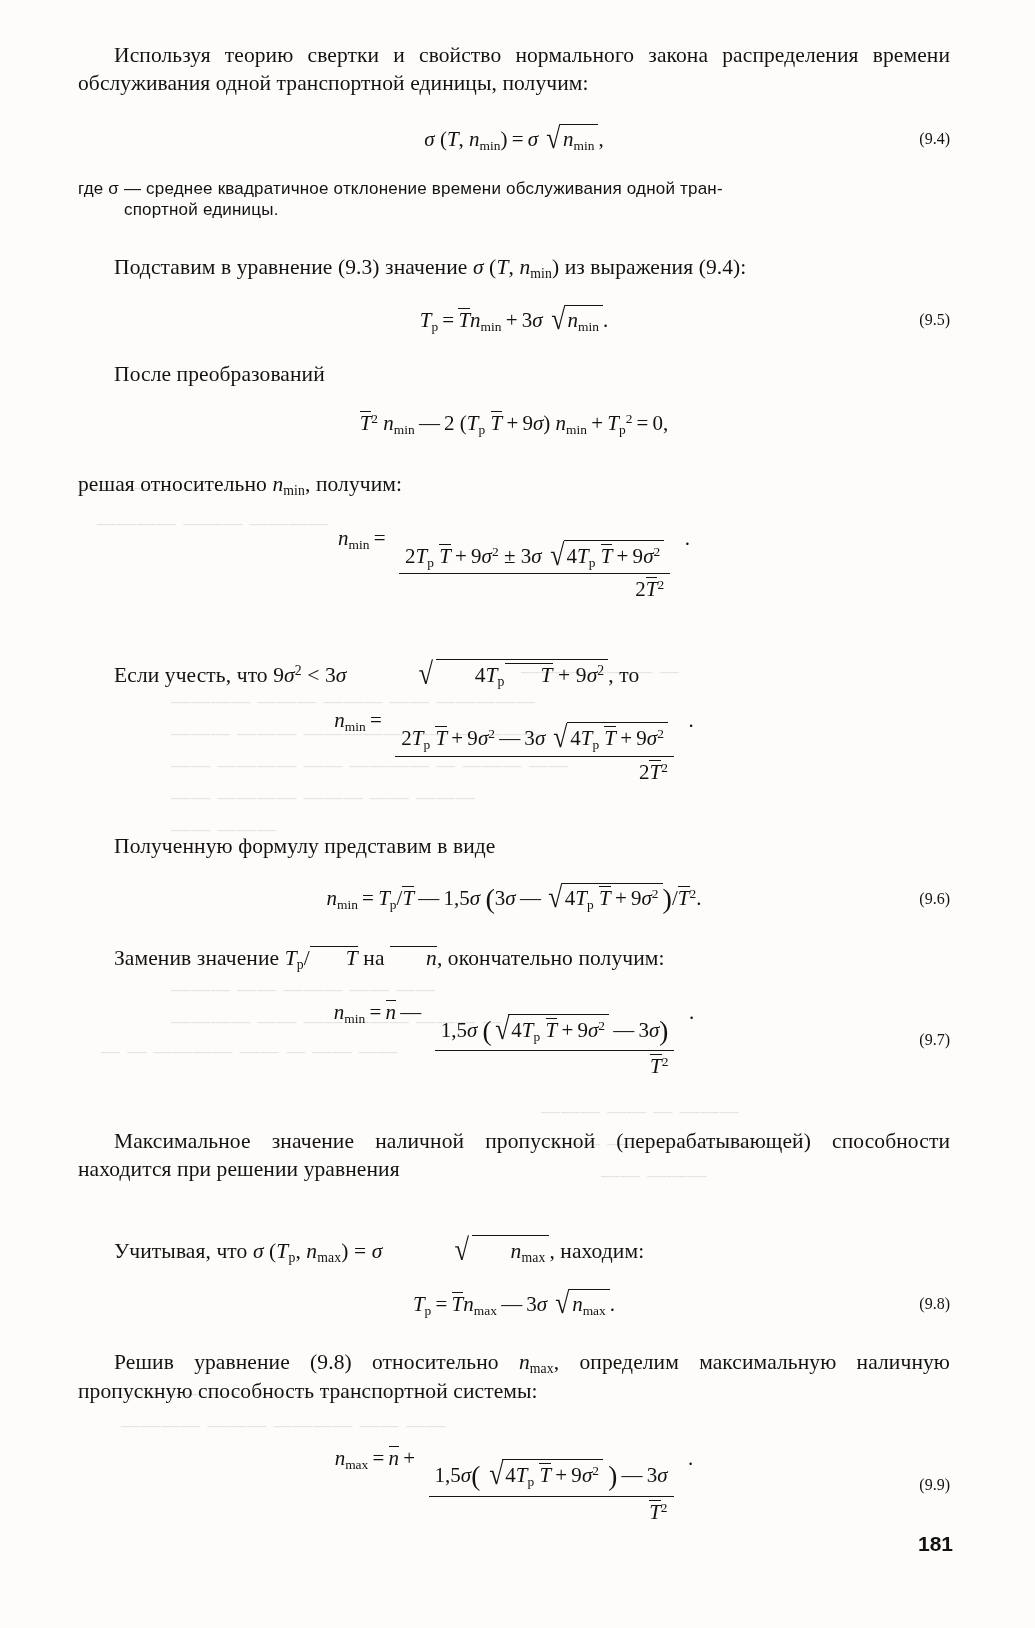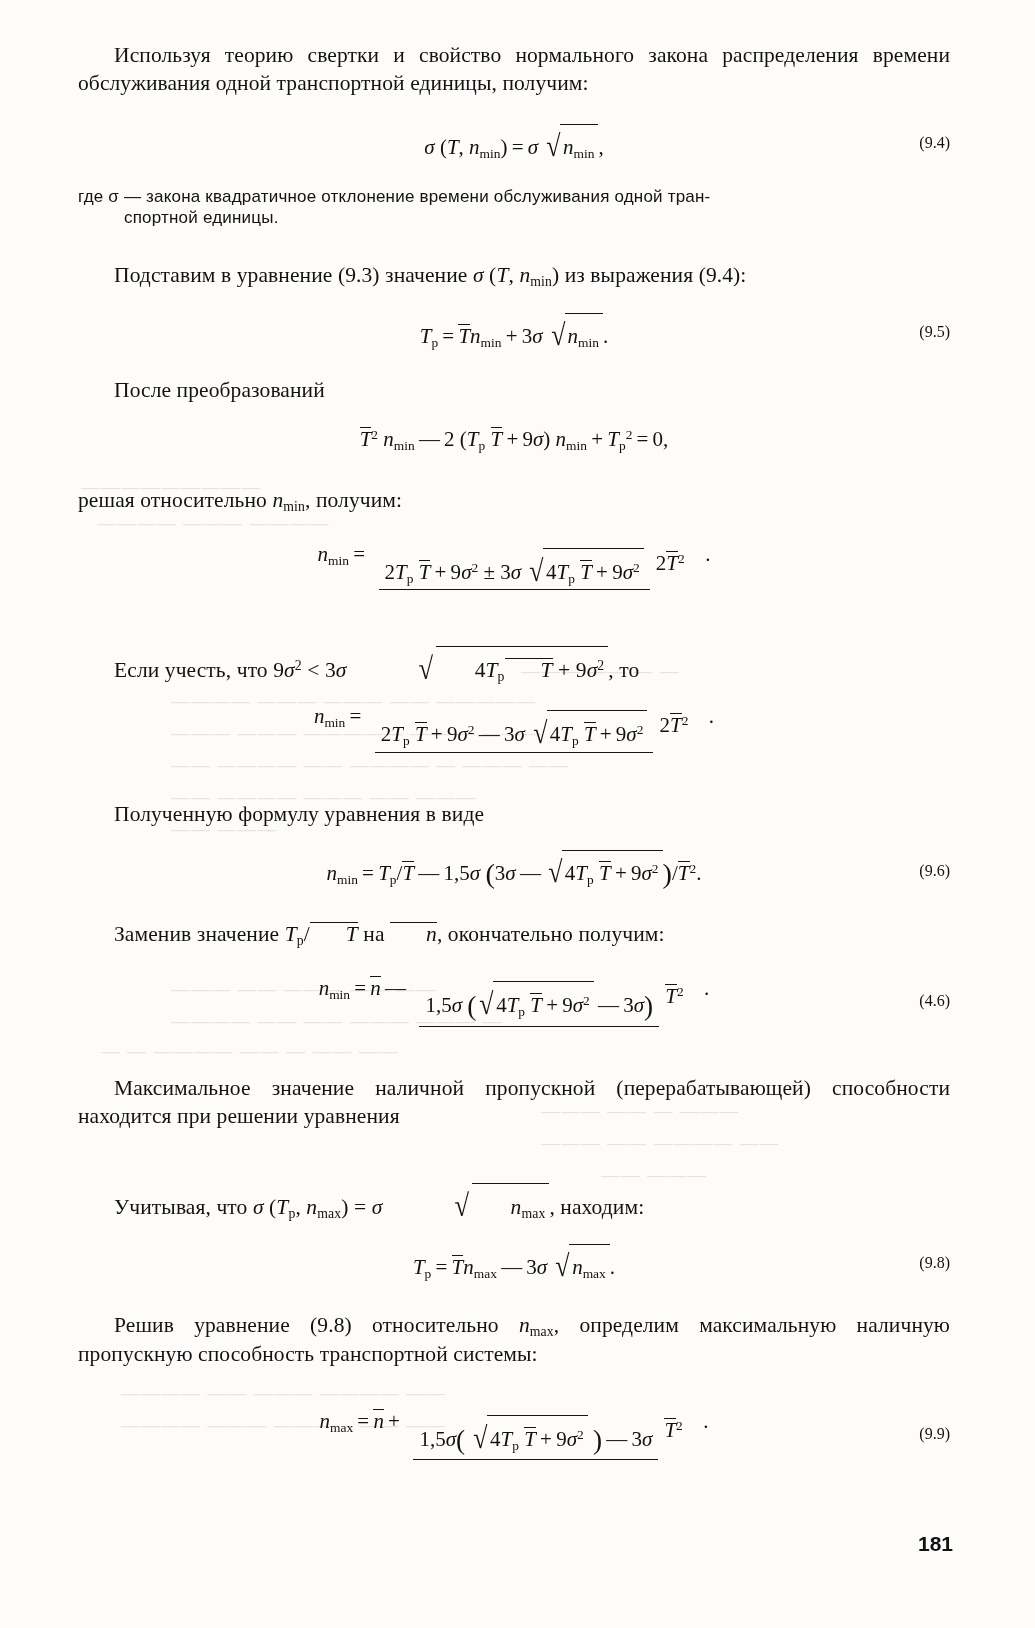--- a/index.html
+++ b/index.html
@@ -61,22 +61,22 @@
     white-space: nowrap;
   }
   .eqnum {
     position: absolute;
     right: 0;
     font-size: 16px;
     font-family: "Liberation Serif", serif;
   }
   .frac {
     display: inline-flex;
-    flex-direction: row;
-    align-items: flex-start;
+    flex-direction: column;
+    align-items: flex-end;
     vertical-align: -0.85em;
     margin: 0 4px;
   }
   .frac > .num {
     padding: 0 6px 2px 6px;
     border-bottom: 1.4px solid #151515;
     line-height: 1.25;
   }
   .frac > .den {
     padding: 2px 6px 0 6px;
@@ -89,21 +89,21 @@
   }
   .sqrt > .rad {
     font-size: 1.45em;
     line-height: 0.8;
     display: inline-block;
     transform: translateY(2px) scaleX(0.85);
   }
   .sqrt > .under {
     display: inline-block;
     border-top: 1.3px solid #151515;
-    padding: 10px 4px 0 3px;
+    padding: 2px 4px 0 3px;
     margin-left: -2px;
   }
   .ovl {
     display: inline-block;
     border-top: 1.3px solid #151515;
     padding-top: 0px;
     line-height: 1.05;
   }
   sub {
     font-size: 0.64em;
@@ -173,21 +173,21 @@
       <span class="eqbody">
         <span class="it">σ</span> (<span class="it">T</span>, <span class="it">n</span><sub>min</sub>) = <span class="it">σ</span>
         <span class="sqrt"><span class="rad">√</span><span class="under"><span class="it">n</span><sub>min</sub></span></span>,
       </span>
       <span class="eqnum">(9.4)</span>
     </div>
 
     <div class="gap10"></div>
 
     <div class="smallnote">
-      <span>где σ — закона квадратичное отклонение времени обслуживания одной тран-</span>
+      <span>где σ — среднее квадратичное отклонение времени обслуживания одной тран-</span>
       <span class="ind">спортной единицы.</span>
     </div>
 
     <div class="gap26"></div>
 
     <p class="para">
       Подставим в уравнение (9.3) значение <span class="it">σ</span> (<span class="it">T</span>, <span class="it">n</span><sub>min</sub>) из выражения (9.4):
     </p>
 
     <div class="gap22"></div>
@@ -249,21 +249,21 @@
             <span class="sqrt"><span class="rad">√</span><span class="under">4<span class="it">T</span><sub>р</sub> <span class="ovl it">T</span> + 9<span class="it">σ</span><sup>2</sup></span></span>
           </span>
           <span class="den">2<span class="ovl it">T</span><sup>2</sup></span>
         </span>
         &nbsp;.
       </span>
     </div>
 
     <div class="gap40"></div>
 
-    <p class="para">Полученную формулу уравнения в виде</p>
+    <p class="para">Полученную формулу представим в виде</p>
 
     <div class="gap22"></div>
 
     <div class="eqrow">
       <span class="eqbody">
         <span class="it">n</span><sub>min</sub> = <span class="it">T</span><sub>р</sub>/<span class="ovl it">T</span> — 1,5<span class="it">σ</span>
         <span style="font-size:1.35em; vertical-align:-0.12em;">(</span>3<span class="it">σ</span> — <span class="sqrt"><span class="rad">√</span><span class="under">4<span class="it">T</span><sub>р</sub> <span class="ovl it">T</span> + 9<span class="it">σ</span><sup>2</sup></span></span><span style="font-size:1.35em; vertical-align:-0.12em;">)</span>/<span class="ovl it">T</span><sup>2</sup>.
       </span>
       <span class="eqnum">(9.6)</span>
     </div>
@@ -278,21 +278,21 @@
 
     <div class="eqrow">
       <span class="eqbody">
         <span class="it">n</span><sub>min</sub> = <span class="ovl it">n</span> — 
         <span class="frac">
           <span class="num">1,5<span class="it">σ</span> <span style="font-size:1.3em; vertical-align:-0.12em;">(</span><span class="sqrt"><span class="rad">√</span><span class="under">4<span class="it">T</span><sub>р</sub> <span class="ovl it">T</span> + 9<span class="it">σ</span><sup>2</sup></span></span> — 3<span class="it">σ</span><span style="font-size:1.3em; vertical-align:-0.12em;">)</span></span>
           <span class="den"><span class="ovl it">T</span><sup>2</sup></span>
         </span>
         &nbsp;.
       </span>
-      <span class="eqnum">(4.6)</span>
+      <span class="eqnum">(9.7)</span>
     </div>
 
     <div class="gap40"></div>
 
     <p class="para">Максимальное значение наличной пропускной (перерабатывающей) способности находится при решении уравнения</p>
 
     <div class="gap22"></div>
 
 
     <div class="gap22"></div>

